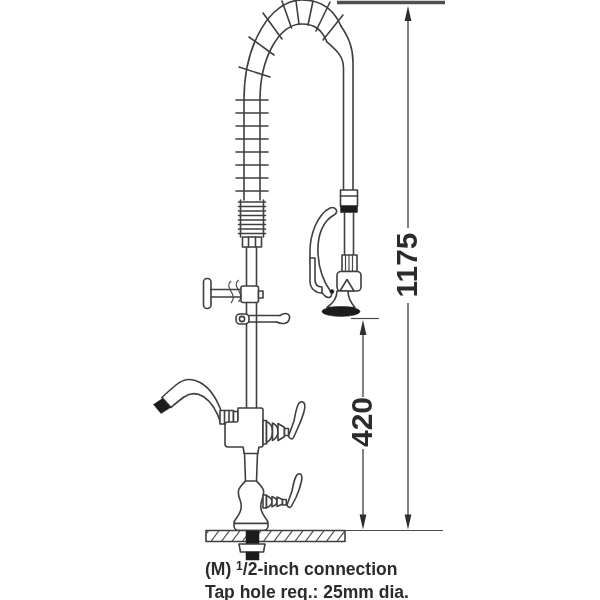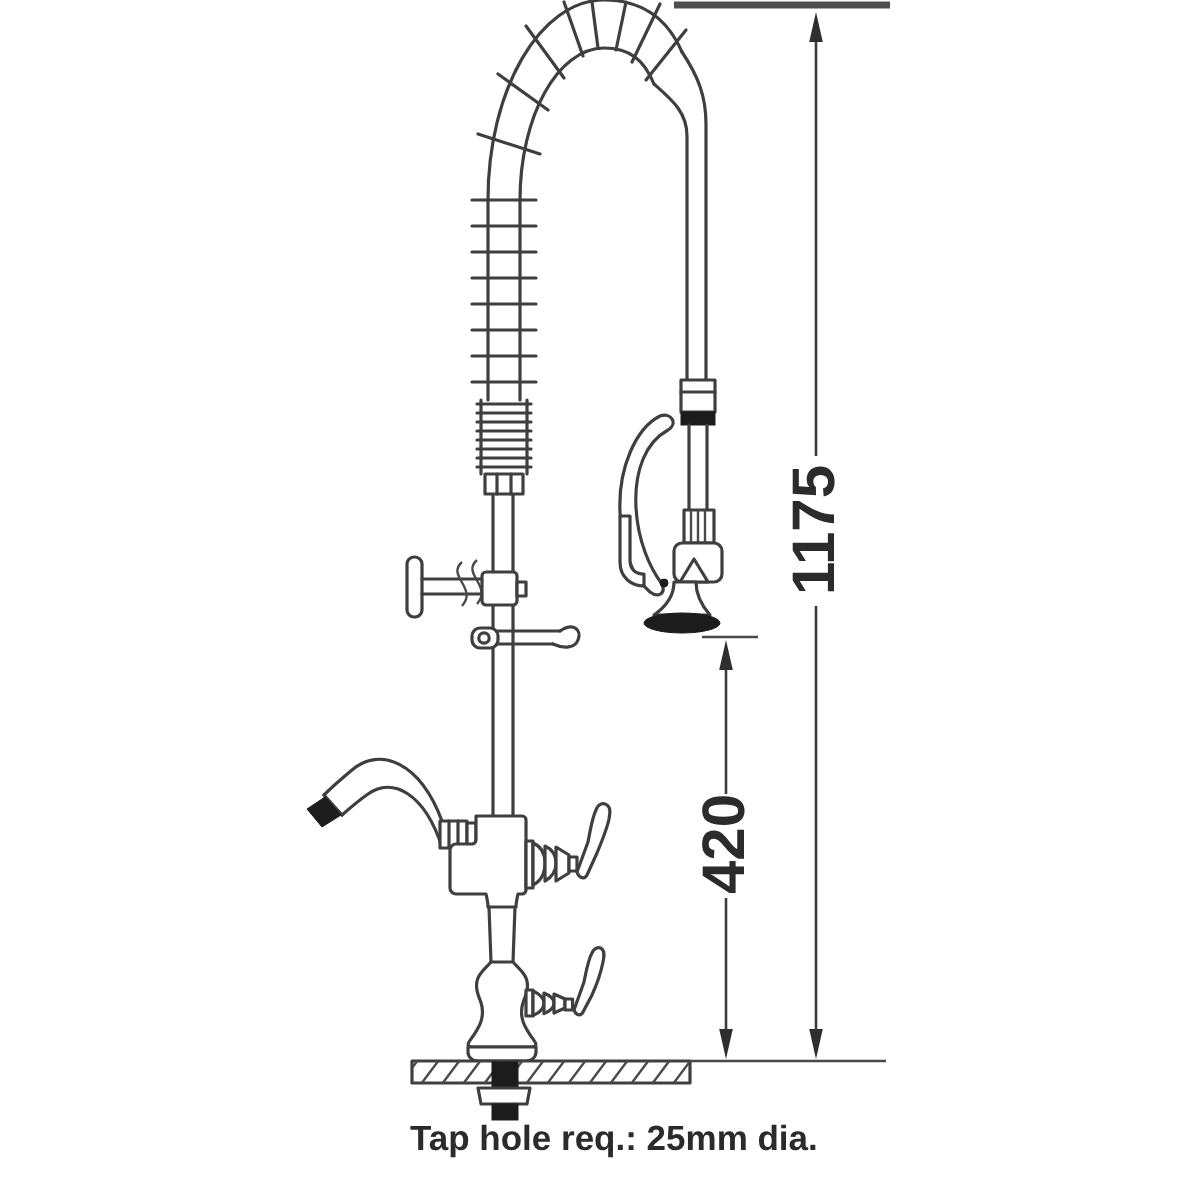--- a/index.html
+++ b/index.html
@@ -238,15 +238,16 @@
     <line class="dimln" x1="363" y1="449" x2="363" y2="516"></line>
     <polygon class="arrow" points="363,320 359.6,335 366.4,335"></polygon>
     <polygon class="arrow" points="363,529.5 359.6,514.5 366.4,514.5"></polygon>
     <text class="dimtext" transform="translate(372,422) rotate(-90)" text-anchor="middle">420</text>
   </g>
 
   <line class="thin" x1="345" y1="530.5" x2="443" y2="530.5"></line>
 </svg>
 
   <div class="caption">
+    <div><span>(M) </span><span class="frac-sup">1</span><span>/2-inch connection</span></div>
     <div>Tap hole req.: 25mm dia.</div>
   </div>
 </div>
 
 </body></html>

